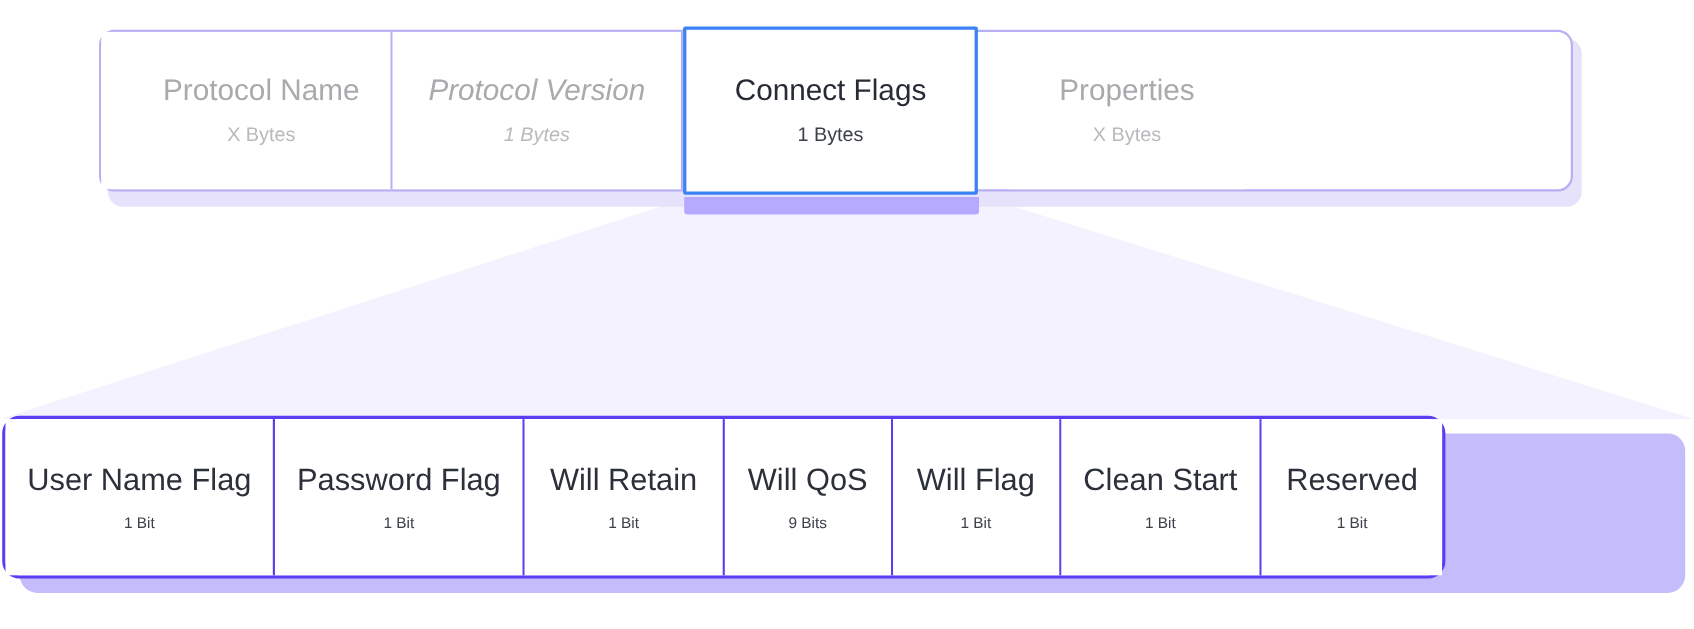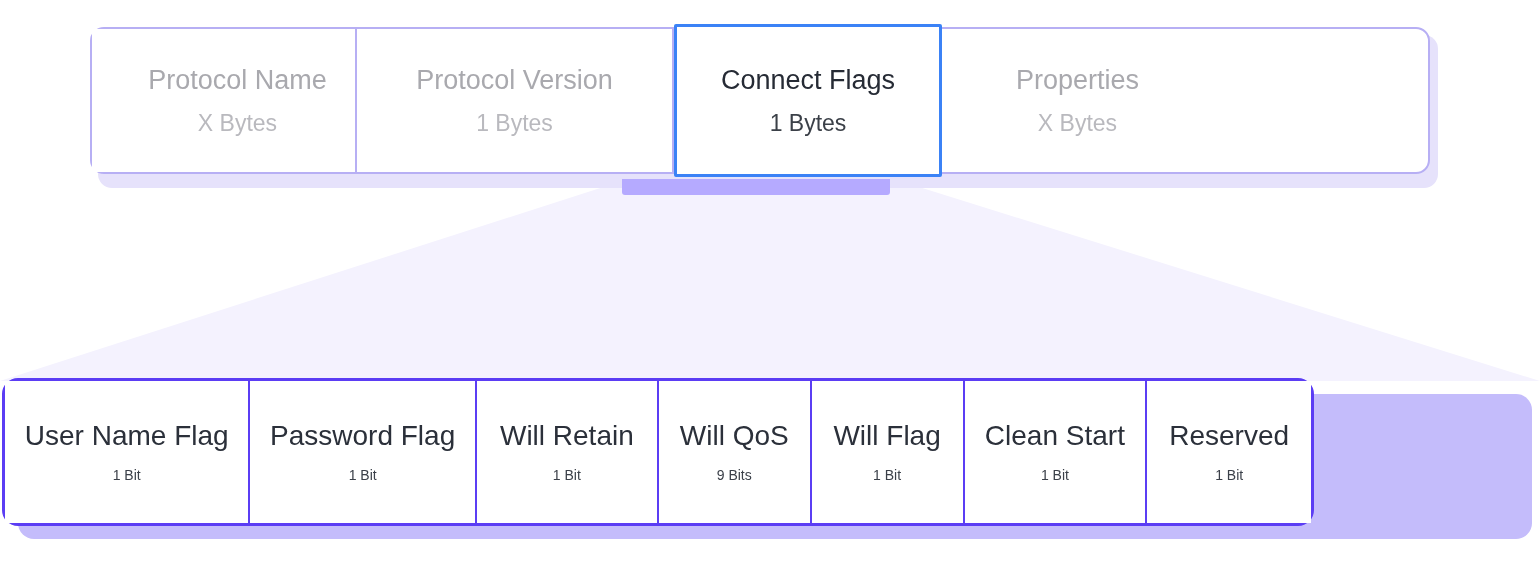--- a/index.html
+++ b/index.html
@@ -91,21 +91,21 @@
   }
   #top-row .cell:last-child { border-right: none; }
 
   #top-row .cell .label {
     font-size: 27px;
     font-weight: 400;
     color: #a9a9ae;
     margin-bottom: 16px;
   }
   #top-row .cell .size {
-    font-size: 23px;
+    font-size: 18px;
     font-weight: 400;
     color: #b9b9be;
   }
 
   
   #top-row .cell.active {
     border: 3px solid #3b82f6;
     border-radius: 2px;
     height: 153px;
     margin-top: -5px;
@@ -173,21 +173,21 @@
     </svg>
   </div>
 
   <div class="row-wrap" id="top-wrap">
     <div class="shadow-layer" id="top-shadow"></div>
     <div class="row" id="top-row">
         <div class="cell" style="width: 265px; padding-left: 28px;">
           <div class="label">Protocol Name</div>
           <div class="size">X Bytes</div>
         </div>
-        <div class="cell" style="width: 317px;">
+        <div class="cell" style="width: 264px; font-style: italic;">
           <div class="label">Protocol Version</div>
           <div class="size">1 Bytes</div>
         </div>
         <div class="cell active" style="width: 268px;">
           <div class="label">Connect Flags</div>
           <div class="size">1 Bytes</div>
         </div>
         <div class="cell" style="width: 271px; border-radius: 29px;">
           <div class="label">Properties</div>
           <div class="size">X Bytes</div>

